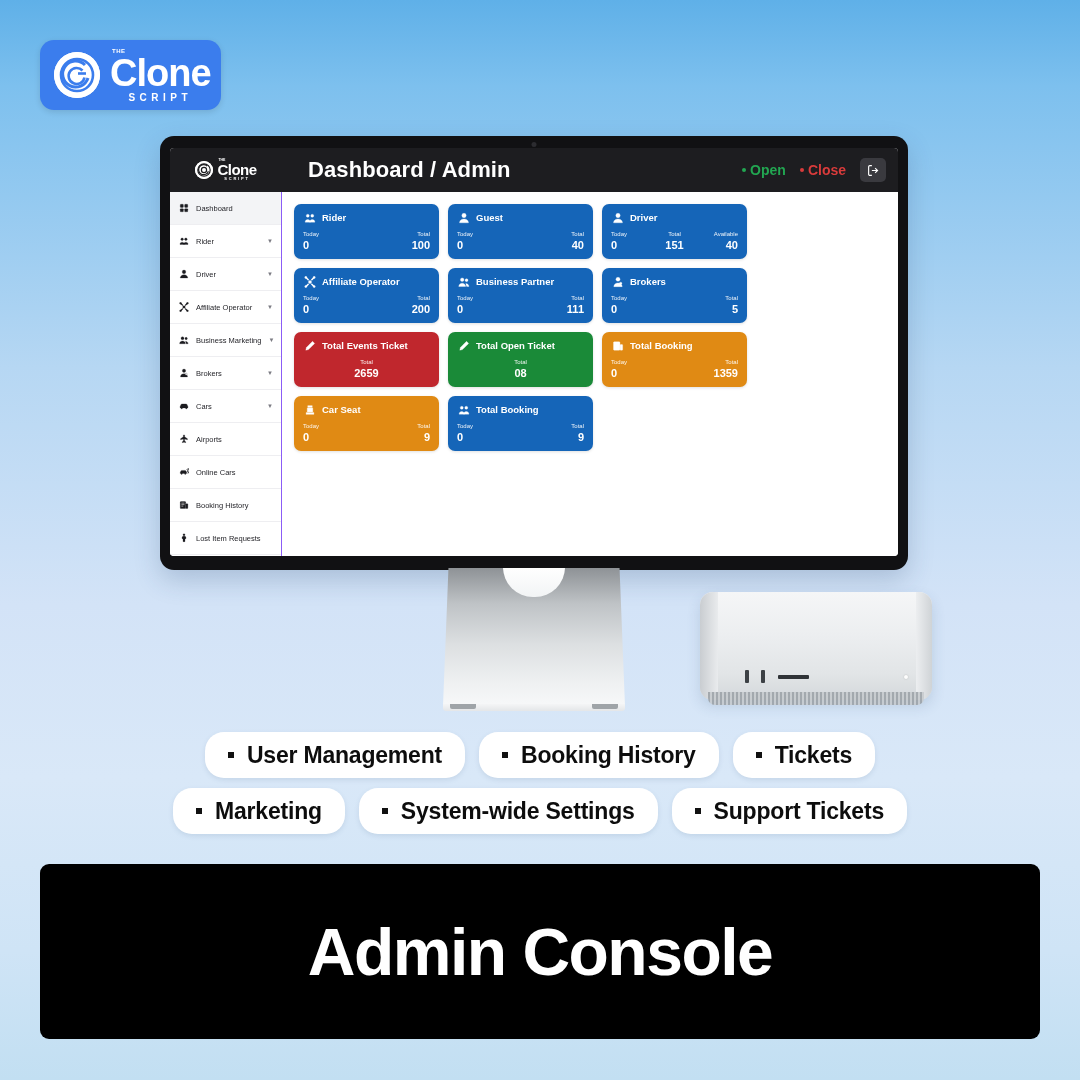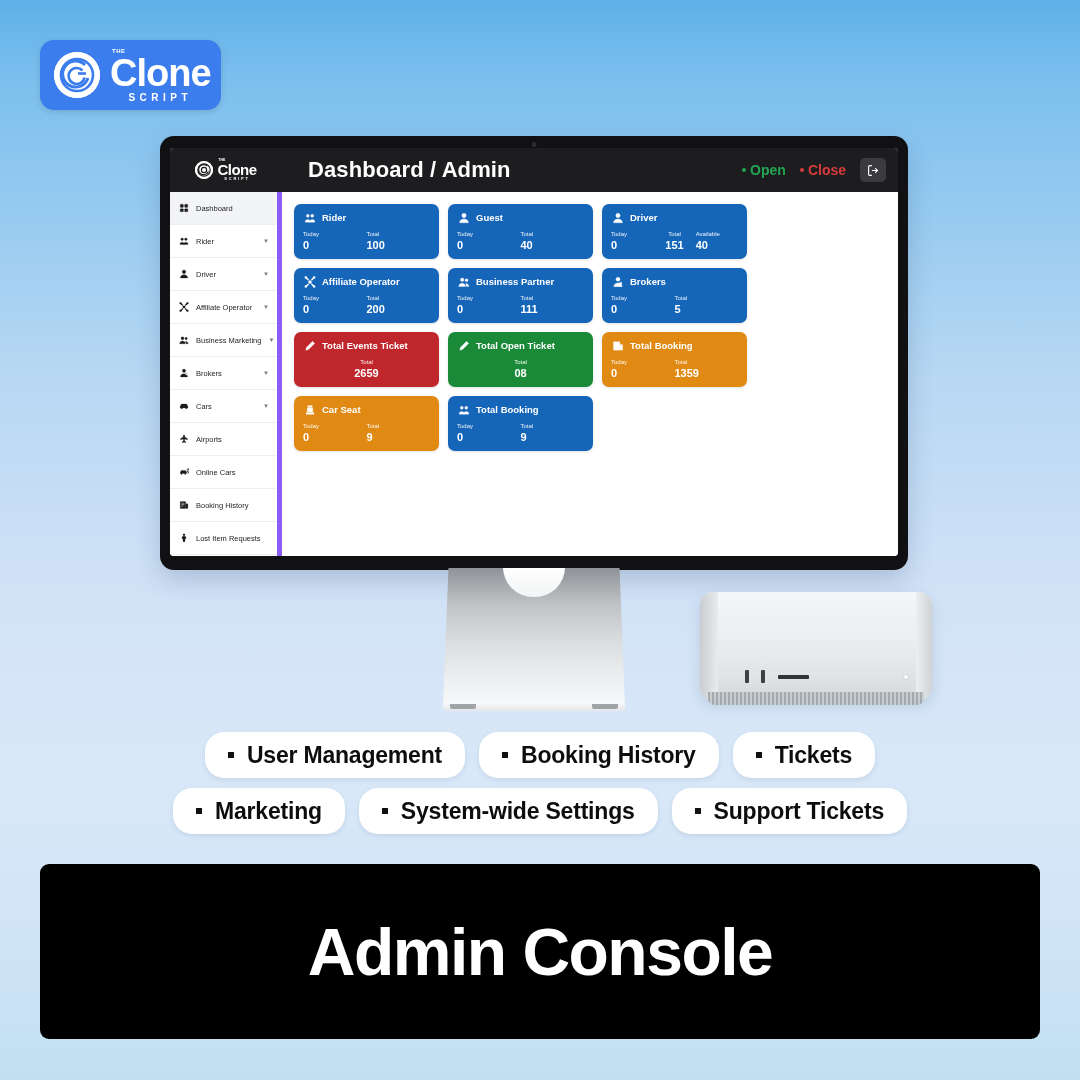--- a/index.html
+++ b/index.html
@@ -49,21 +49,21 @@
   .hdr-right{ margin-left:auto; display:flex; align-items:center; gap:14px; padding-right:12px; }
   .status{ display:flex; align-items:center; gap:4px; font-size:14px; font-weight:600; }
   .dot{ width:4px; height:4px; border-radius:50%; display:inline-block; }
   .st-open{ color:#22a651; } .st-open .dot{ background:#22a651; }
   .st-close{ color:#d93b3b; } .st-close .dot{ background:#d93b3b; }
   .logout-btn{ width:26px; height:24px; border-radius:5px; background:#3a3a3f;
     display:flex; align-items:center; justify-content:center; }
 
   
   .app-body{ flex:1; display:flex; min-height:0; }
-  .sidebar{ width:112px; background:#fff; border-right:5px solid #8b5cf6; flex:0 0 auto; }
+  .sidebar{ width:112px; background:#fff; border-right:1px solid #8b5cf6; flex:0 0 auto; }
   .side-item{ height:33px; display:flex; align-items:center; gap:7px; padding:0 8px;
     border-bottom:1px solid #eeeef1; font-size:7.5px; color:#26262b; font-weight:500; }
   .side-item.active{ background:#f3f4f6; }
   .side-ico{ width:11px; display:flex; align-items:center; justify-content:center;
     color:#1b1b1f; flex:0 0 auto; }
   .side-lbl{ white-space:nowrap; }
   .caret{ margin-left:auto; font-size:6px; color:#7b7b83; }
 
   .content{ flex:1; background:#fff; padding:12px 12px 0 12px; }
   .card-grid{ display:flex; flex-wrap:wrap; gap:9px; align-content:flex-start; }
@@ -71,21 +71,21 @@
     box-shadow:0 1px 3px rgba(0,0,0,.12); }
   .card.blue{ background:#1565b8; }
   .card.red{ background:#c0272d; }
   .card.green{ background:#1a8a38; }
   .card.orange{ background:#e08a14; }
   .card-head{ display:flex; align-items:center; gap:6px; margin-bottom:7px; }
   .card-ico{ width:13px; height:13px; display:flex; align-items:center; justify-content:center; flex:0 0 auto;}
   .card-title{ font-size:9.5px; font-weight:700; white-space:nowrap; }
   .card-stats{ display:flex; }
   .stat{ flex:1; display:flex; flex-direction:column; }
-  .stat.r{ align-items:flex-start; }
+  .stat.r{ align-items:flex-end; }
   .stat.c{ align-items:center; }
   .stat-lbl{ font-size:6px; font-weight:500; opacity:.92; margin-bottom:2px; }
   .stat-val{ font-size:11px; font-weight:800; }
 
   
   .stand{ position:absolute; left:443px; top:568px; width:182px; height:138px;
     background:linear-gradient(180deg,#8e9296 0%,#bfc3c6 26%,#dcdfe1 55%,#eef0f1 82%,#f7f8f9 100%);
     clip-path:polygon(3% 0,97% 0,100% 100%,0% 100%); }
   .stand-notch{ position:absolute; left:50%; top:-1px; transform:translateX(-50%);
     width:62px; height:30px; border-radius:0 0 40px 40px;

